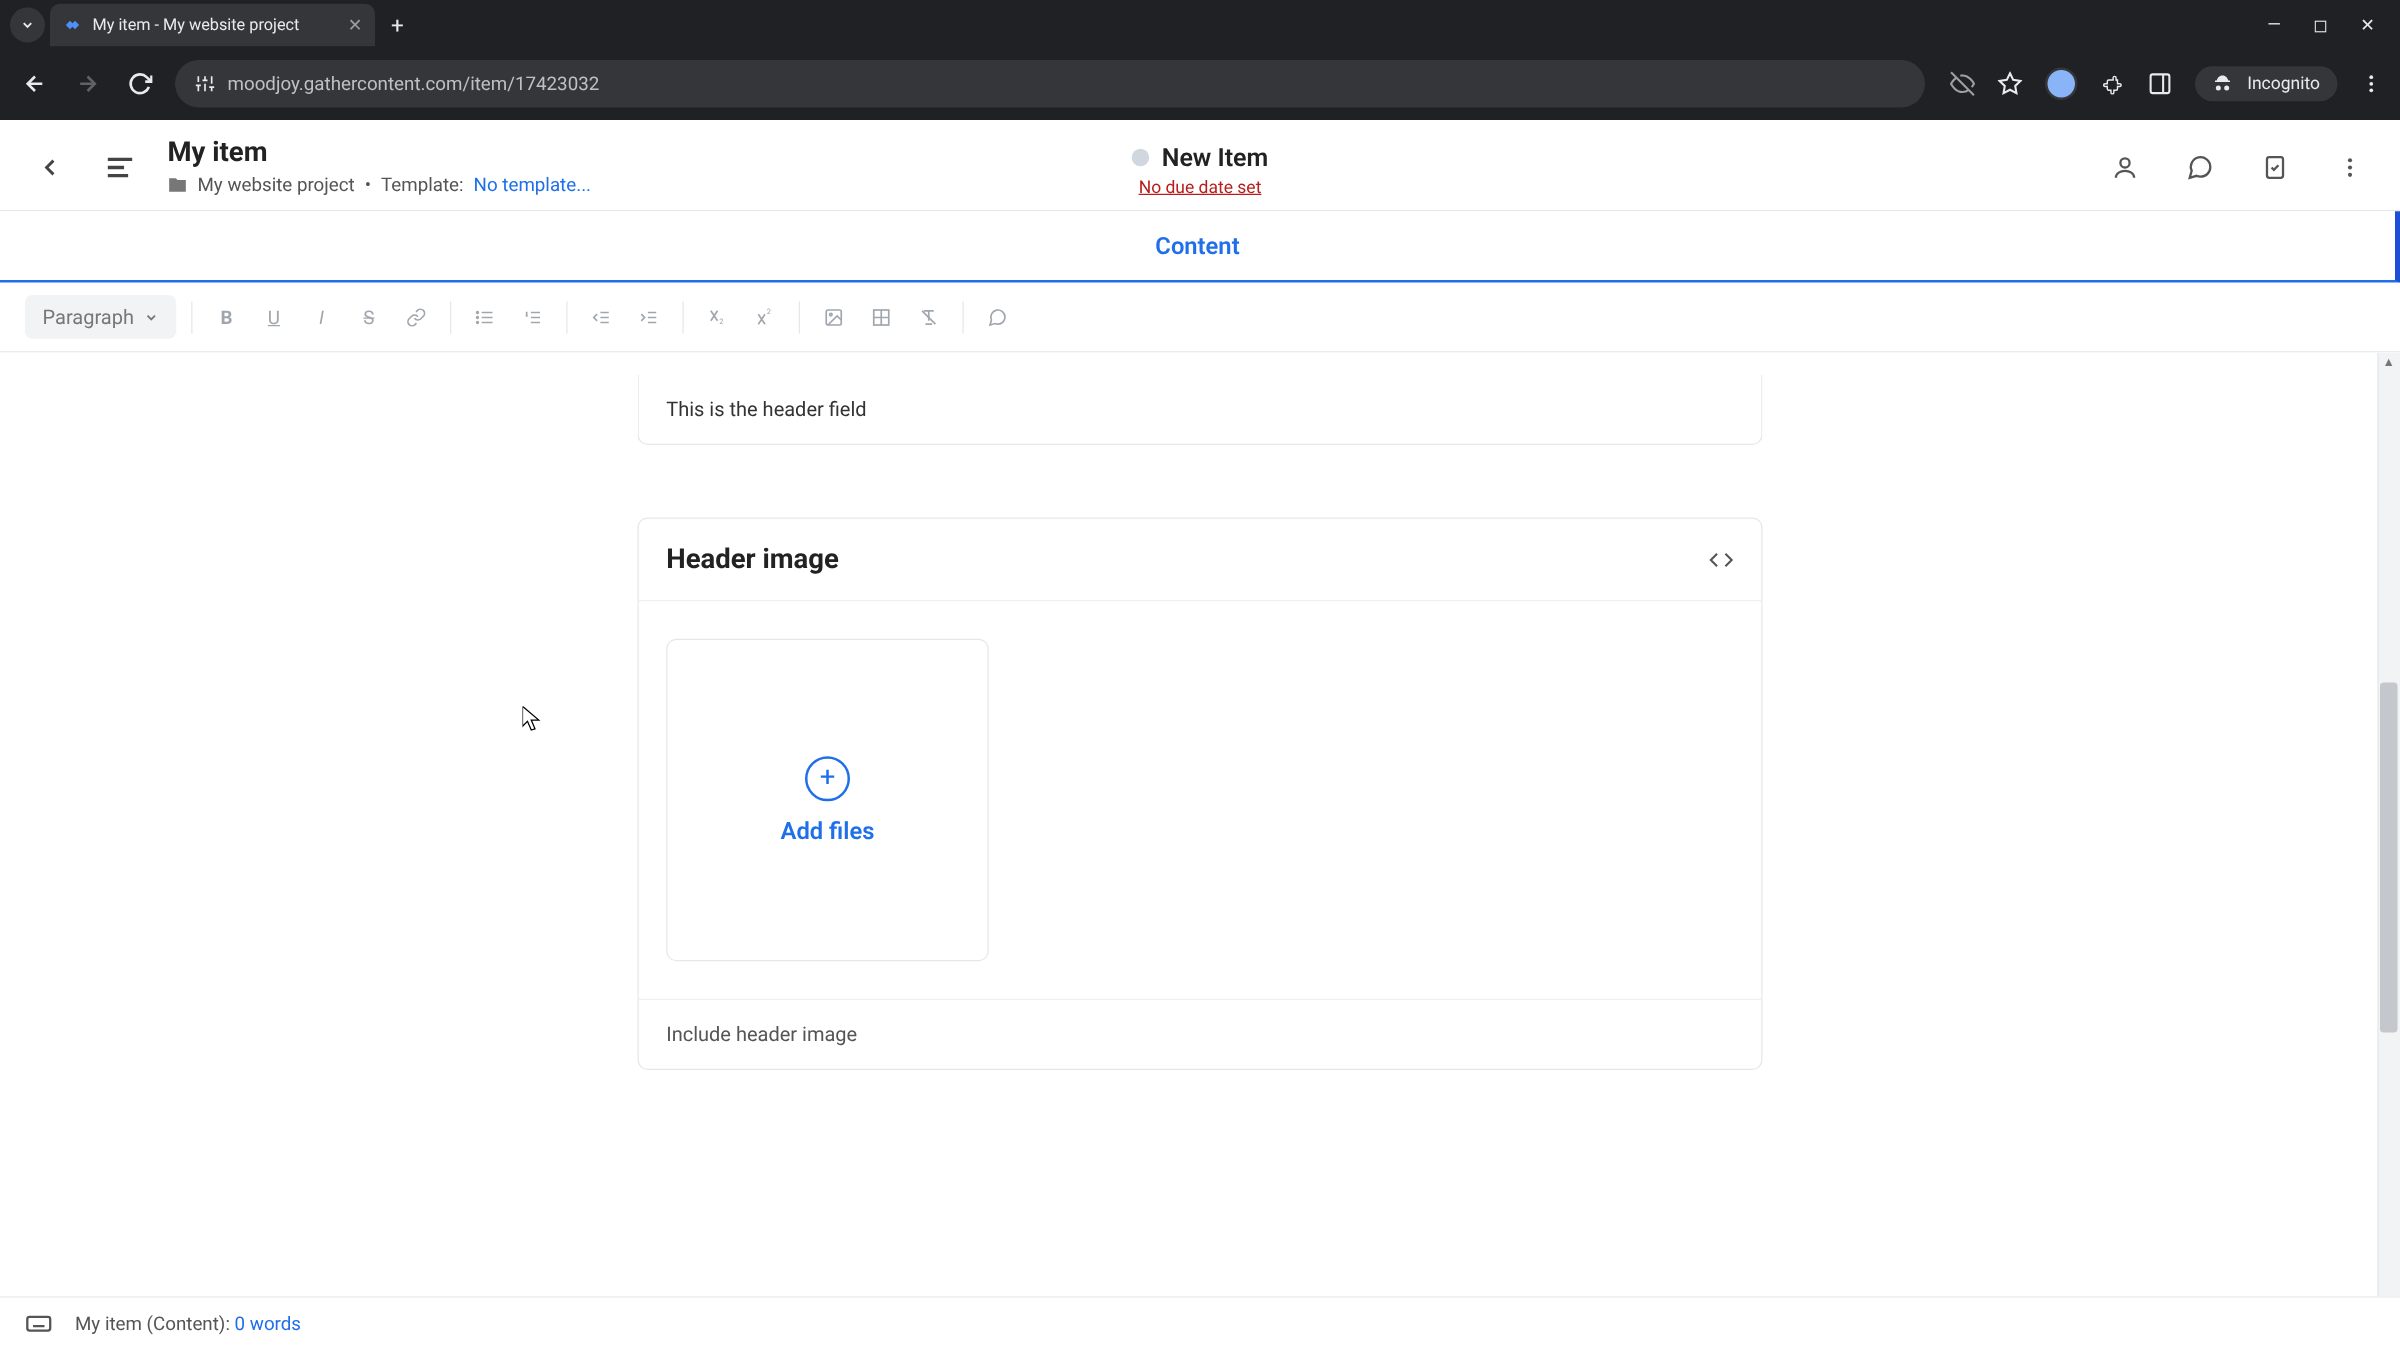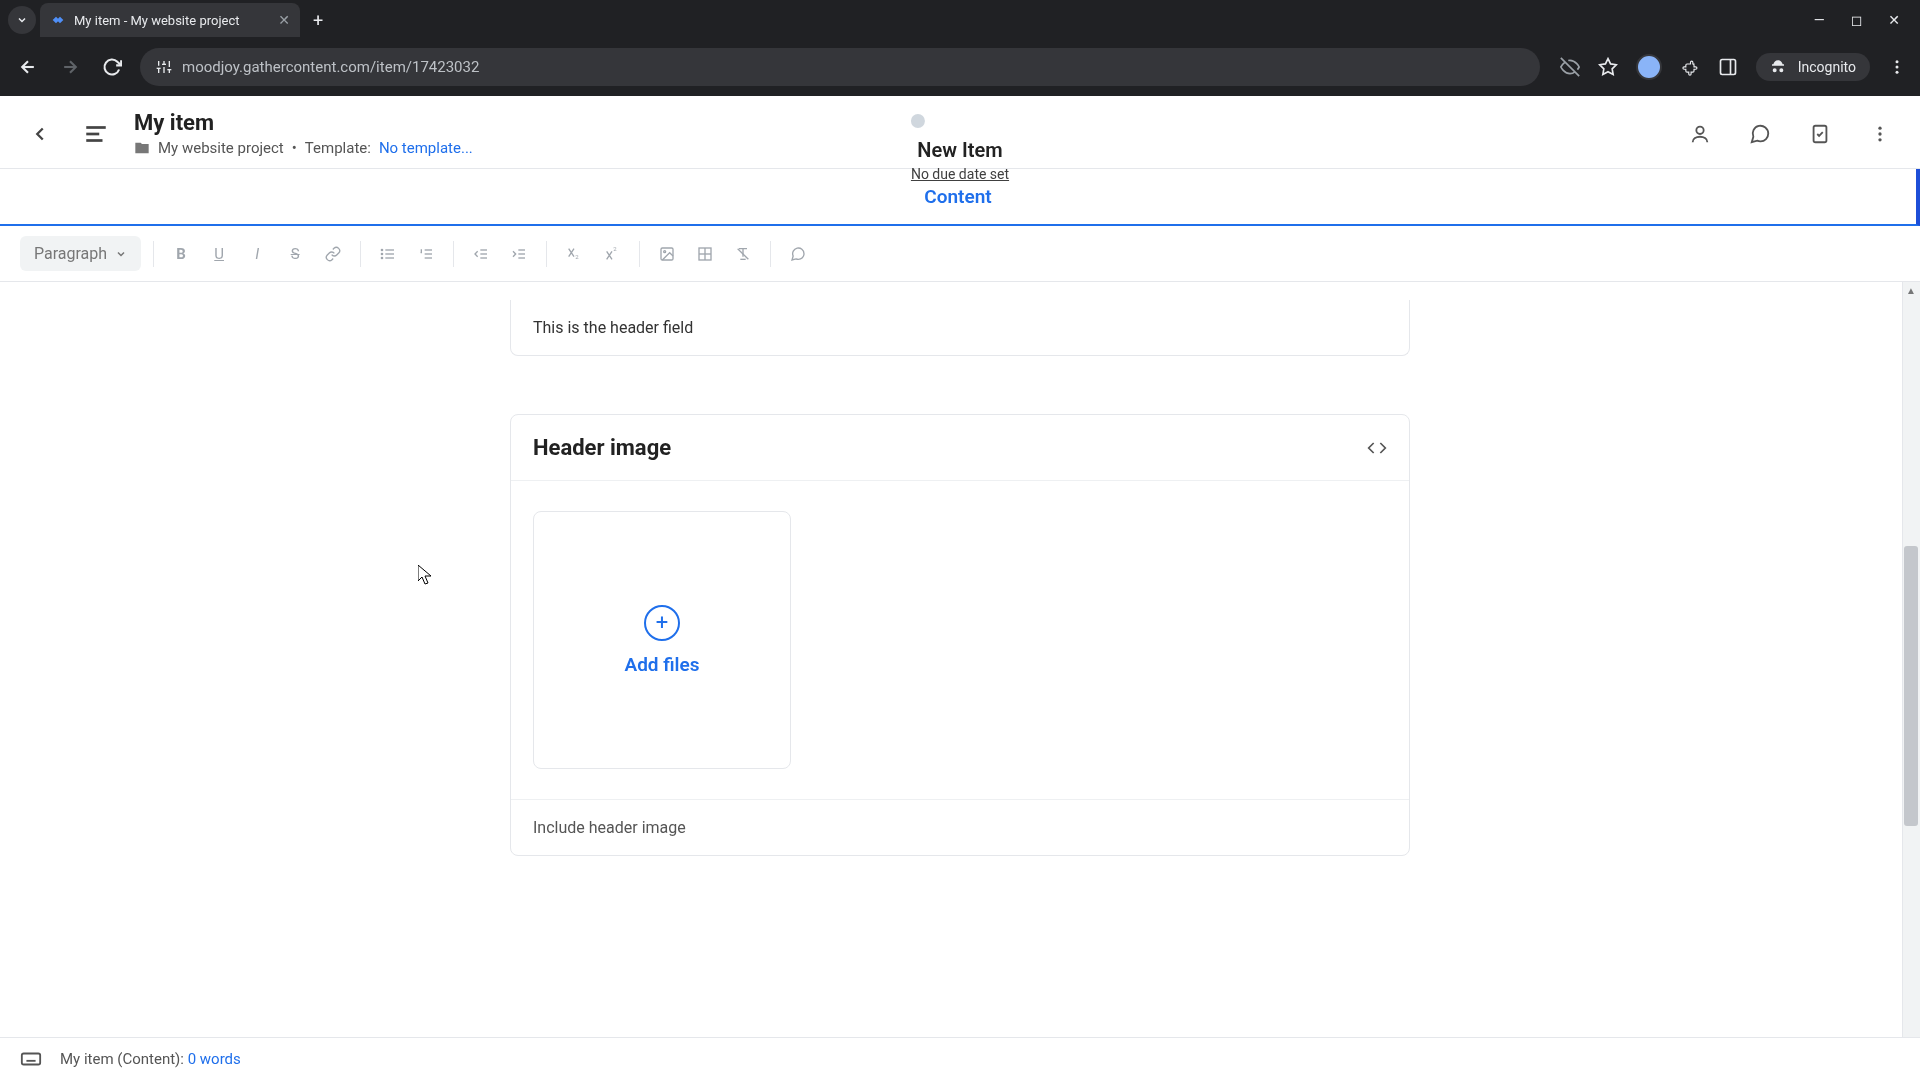--- a/index.html
+++ b/index.html
@@ -28,24 +28,24 @@
 
 
 .app { flex: 1; display: flex; flex-direction: column; background: #fff; position: relative; }
 .app-header { display: flex; align-items: center; padding: 14px 22px 10px 22px; gap: 20px; border-bottom: 1px solid #fff; }
 .icon-btn { width: 36px; height: 36px; display: flex; align-items: center; justify-content: center; color: #555; }
 .title-block { display: flex; flex-direction: column; gap: 4px; }
 .page-title { font-size: 22px; font-weight: 700; color: #222; }
 .breadcrumb { display: flex; align-items: center; gap: 8px; font-size: 15px; color: #555; }
 .breadcrumb .link { color: #1f6feb; }
 .status-block { position: absolute; left: 50%; top: 18px; transform: translateX(-50%); text-align: center; }
-.status-row { display: flex; gap: 10px; justify-content: center; flex-direction: column; }
+.status-row { display: flex; align-items: center; gap: 10px; justify-content: center; }
 .status-dot { width: 14px; height: 14px; border-radius: 50%; background: #d0d7de; }
 .status-label { font-size: 20px; font-weight: 600; color: #222; }
-.due-date { font-size: 14px; color: #404040; text-decoration: underline; margin-top: 4px; display: inline-block; }
+.due-date { font-size: 14px; color: #b91c1c; text-decoration: underline; margin-top: 4px; display: inline-block; }
 .header-right { margin-left: auto; display: flex; gap: 24px; align-items: center; }
 
 
 .tabs-row { display: flex; border-top: 1px solid #e5e7eb; }
 .tab-pane { flex: 1; text-align: center; padding: 16px 0; font-size: 19px; font-weight: 600; color: #57606a; background: #f6f8fa; border-bottom: 1px solid #e5e7eb; }
 .tab-pane.active { color: #1f6feb; background: #fff; border-bottom: 2px solid #1f6feb; border-right: 4px solid #1d4ed8; }
 
 
 .toolbar { display: flex; align-items: center; gap: 8px; padding: 10px 20px; border-bottom: 1px solid #e5e7eb; color: #9aa0a6; }
 .tool-select { display: flex; align-items: center; gap: 8px; background: #f1f3f4; border-radius: 6px; padding: 8px 14px; font-size: 16px; color: #777; }

